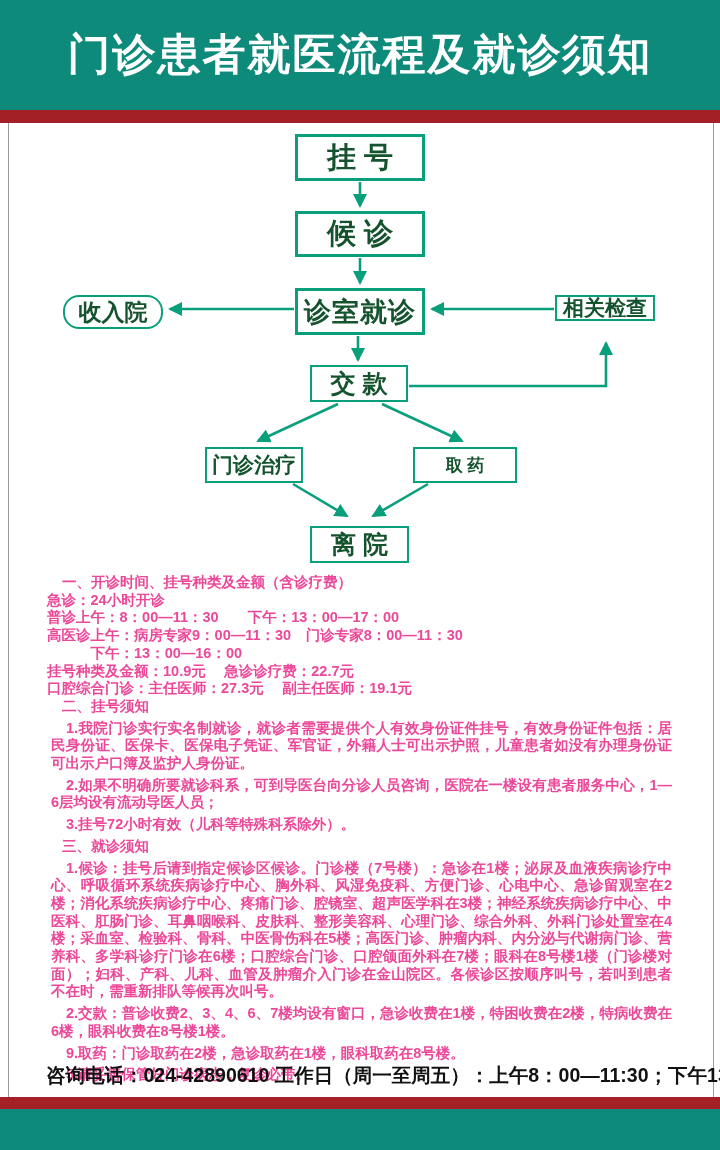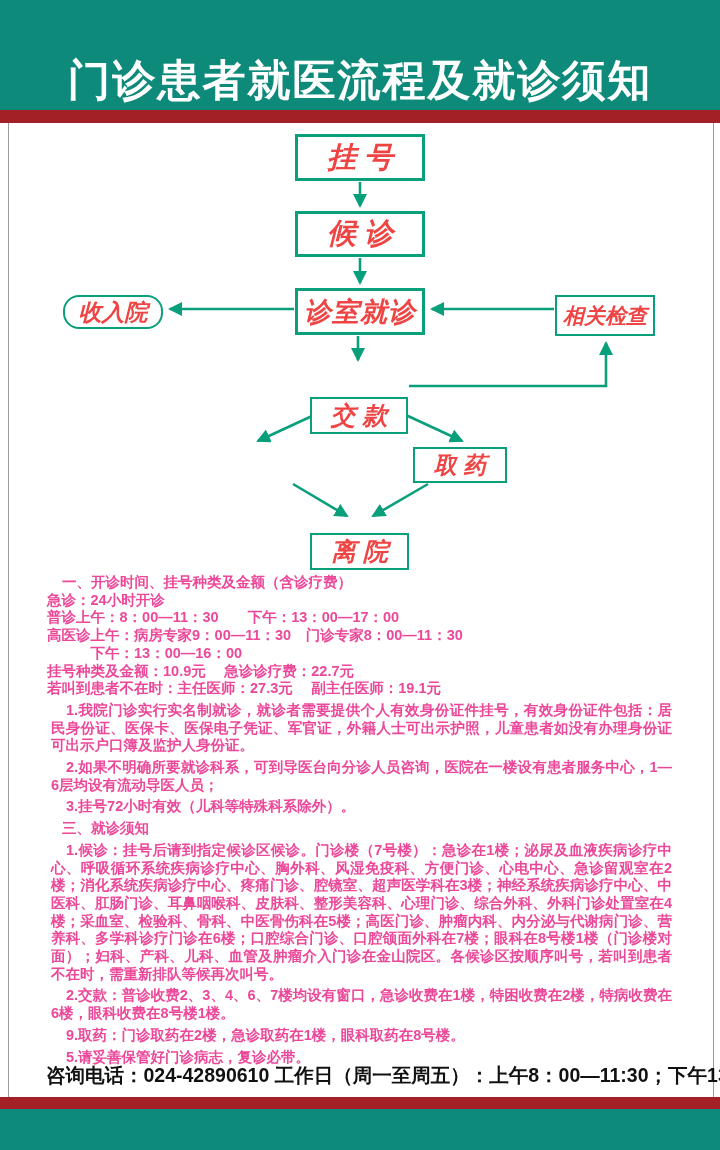--- a/index.html
+++ b/index.html
@@ -5,41 +5,41 @@
   html,body{margin:0;padding:0;background:#ffffff;}
   .poster{
     position:relative;width:720px;height:1150px;overflow:hidden;
     background:#ffffff;
     font-family:"Liberation Sans","DejaVu Sans",sans-serif;
     font-weight:bold;color:#151312;
   }
   
   .header-band{
     position:absolute;left:0;top:0;width:720px;height:110px;
-    background:var(--teal);display:flex;align-items:flex-end;justify-content:center;
+    background:var(--teal);display:flex;align-items:center;justify-content:center;
   }
   .poster-title{
     color:#ffffff;font-size:43px;font-weight:900;letter-spacing:2px;white-space:nowrap;
   }
   .red-bar{position:absolute;left:0;width:720px;background:var(--red);}
   .red-bar.top{top:110px;height:13px;}
   .red-bar.bottom{top:1097px;height:12px;}
   .teal-bottom{position:absolute;left:0;top:1109px;width:720px;height:41px;background:var(--teal);}
   .content-frame{
     position:absolute;left:8px;top:123px;width:704px;height:974px;
     border-left:1px solid #9b9b97;border-right:1px solid #9b9b97;
   }
   
   .flow-svg{position:absolute;left:0;top:0;width:720px;height:1150px;}
   .conn{stroke:var(--flow-green);stroke-width:2.6;fill:none;}
   .ah{fill:var(--flow-green);}
   .fbox{
     position:absolute;background:#ffffff;border:3px solid var(--flow-green);
     display:flex;align-items:center;justify-content:center;
-    color:#ef4444;white-space:nowrap;box-sizing:border-box;font-style:italic;
+    color:#14532d;white-space:nowrap;box-sizing:border-box;
   }
   .fbox.small{border-width:2.5px;}
   
   .notice{
     position:absolute;left:47px;top:574px;width:629px;
     font-size:14.5px;line-height:17.7px;color:#ec4899;
   }
   .notice .ind{text-indent:15px;}
   .notice p{margin:4px;text-align:justify;}
   .hotline{
@@ -73,34 +73,36 @@
     <path class="conn" d="M338 404 L258 441" marker-end="url(#ah)"></path>
     <path class="conn" d="M382 404 L462 441" marker-end="url(#ah)"></path>
     <path class="conn" d="M293 484 L347 516" marker-end="url(#ah)"></path>
     <path class="conn" d="M428 484 L373 516" marker-end="url(#ah)"></path>
   </svg>
 
   <div class="fbox" style="left:295px;top:134px;width:130px;height:47px;font-size:29px;">挂 号</div>
   <div class="fbox" style="left:295px;top:288px;width:130px;height:47px;font-size:27px;letter-spacing:1px;">诊室就诊</div>
   <div class="fbox" style="left:295px;top:211px;width:130px;height:46px;font-size:29px;">候 诊</div>
   <div class="fbox small" style="left:63px;top:295px;width:100px;height:34px;font-size:23px;border-radius:16px;">收入院</div>
-  <div class="fbox small" style="left:555px;top:295px;width:100px;height:41px;font-size:21px;">相关检查</div>
-  <div class="fbox small" style="left:310px;top:365px;width:98px;height:37px;font-size:25px;margin-top:32px;">交 款</div>
-  <div class="fbox small" style="left:413px;top:447px;width:94px;height:36px;font-size:23px;">取 药</div>
-  <div class="fbox small" style="left:310px;top:526px;width:99px;height:37px;font-size:25px;margin-top:7px;">离 院</div>
+  <div class="fbox small" style="left:555px;top:295px;width:100px;height:26px;font-size:21px;">相关检查</div>
+  <div class="fbox small" style="left:310px;top:365px;width:98px;height:37px;font-size:25px;">交 款</div>
+  <div class="fbox small" style="left:205px;top:447px;width:98px;height:36px;font-size:21px;">门诊治疗</div>
+  <div class="fbox small" style="left:413px;top:447px;width:104px;height:36px;font-size:17px;">取 药</div>
+  <div class="fbox small" style="left:310px;top:526px;width:99px;height:37px;font-size:25px;">离 院</div>
 
   <div class="notice">
     <div class="ind">一、开诊时间、挂号种类及金额（含诊疗费）</div>
     <div>急诊：24小时开诊</div>
     <div>普诊上午：8：00—11：30　　下午：13：00—17：00</div>
     <div>高医诊上午：病房专家9：00—11：30　门诊专家8：00—11：30</div>
     <div>　　　下午：13：00—16：00</div>
     <div>挂号种类及金额：10.9元　 急诊诊疗费：22.7元</div>
-    <div>若叫到患者不在时：主任医师：27.3元　 副主任医师：19.1元</div>
+    <div>口腔综合门诊：主任医师：27.3元　 副主任医师：19.1元</div>
 
+    <div class="ind">二、挂号须知</div>
     <p class="ind">1.我院门诊实行实名制就诊，就诊者需要提供个人有效身份证件挂号，有效身份证件包括：居民身份证、医保卡、医保电子凭证、军官证，外籍人士可出示护照，儿童患者如没有办理身份证可出示户口簿及监护人身份证。</p>
     <p class="ind">2.如果不明确所要就诊科系，可到导医台向分诊人员咨询，医院在一楼设有患者服务中心，1—6层均设有流动导医人员；</p>
     <p class="ind">3.挂号72小时有效（儿科等特殊科系除外）。</p>
 
     <div class="ind">三、就诊须知</div>
     <p class="ind">1.候诊：挂号后请到指定候诊区候诊。门诊楼（7号楼）：急诊在1楼；泌尿及血液疾病诊疗中心、呼吸循环系统疾病诊疗中心、胸外科、风湿免疫科、方便门诊、心电中心、急诊留观室在2楼；消化系统疾病诊疗中心、疼痛门诊、腔镜室、超声医学科在3楼；神经系统疾病诊疗中心、中医科、肛肠门诊、耳鼻咽喉科、皮肤科、整形美容科、心理门诊、综合外科、外科门诊处置室在4楼；采血室、检验科、骨科、中医骨伤科在5楼；高医门诊、肿瘤内科、内分泌与代谢病门诊、营养科、多学科诊疗门诊在6楼；口腔综合门诊、口腔颌面外科在7楼；眼科在8号楼1楼（门诊楼对面）；妇科、产科、儿科、血管及肿瘤介入门诊在金山院区。各候诊区按顺序叫号，若叫到患者不在时，需重新排队等候再次叫号。</p>
     <p class="ind">2.交款：普诊收费2、3、4、6、7楼均设有窗口，急诊收费在1楼，特困收费在2楼，特病收费在6楼，眼科收费在8号楼1楼。</p>
     <p class="ind">9.取药：门诊取药在2楼，急诊取药在1楼，眼科取药在8号楼。</p>
     <p class="ind">5.请妥善保管好门诊病志，复诊必带。</p>
   </div>

